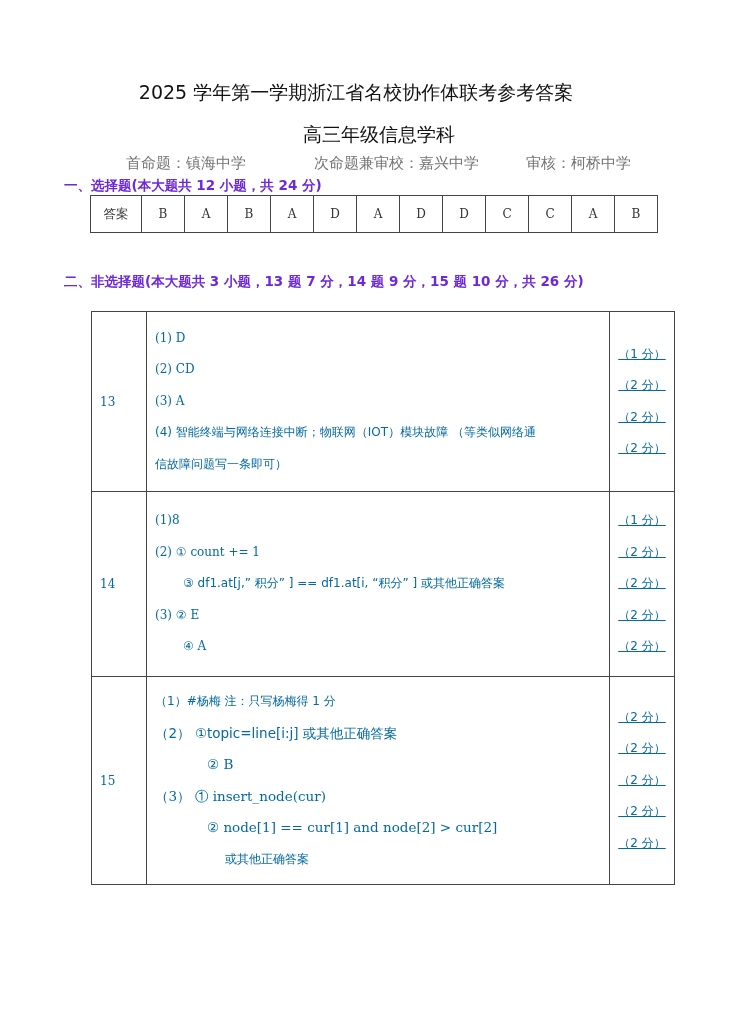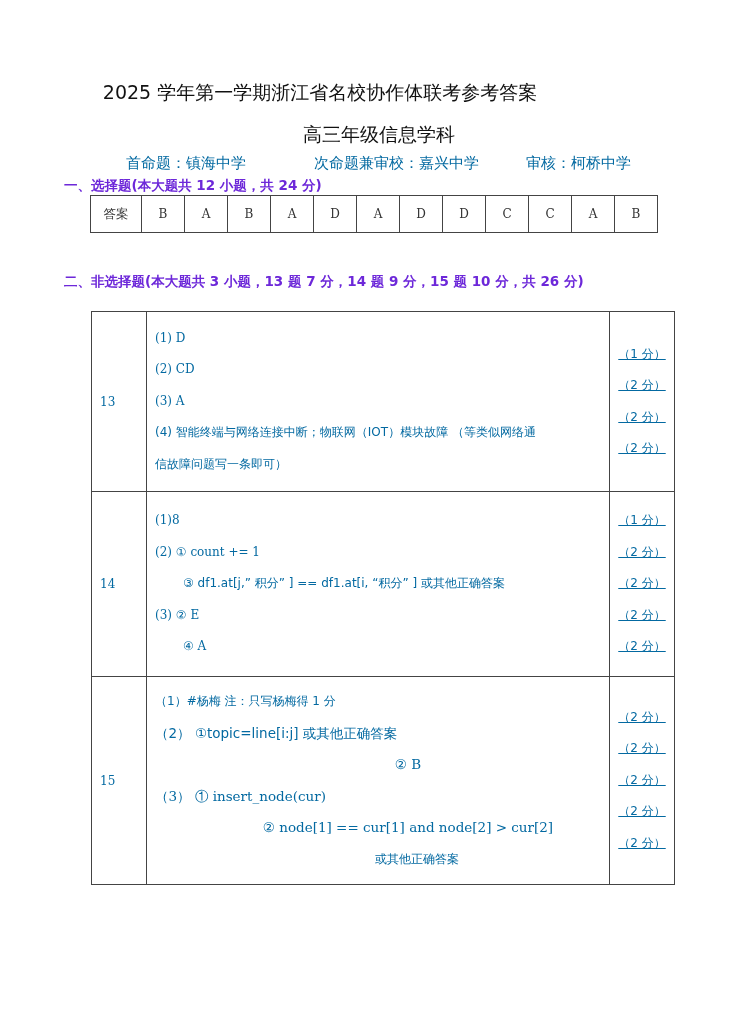--- a/index.html
+++ b/index.html
@@ -1,38 +1,38 @@
 <!DOCTYPE html>
 <html><head>
 <meta charset="utf-8">
 <style>
   html, body { margin:0; padding:0; }
   body {
     width:737px; height:1024px; background:#ffffff; position:relative; overflow:hidden;
     font-family: "DejaVu Serif", "Liberation Serif", serif; color:#222;
   }
   .abs { position:absolute; }
-  .title1 { left:0; width:640px; top:80px; text-align:center; font-family:"DejaVu Sans","Liberation Sans",sans-serif; font-size:19px; color:#111; }
+  .title1 { left:0; width:640px; top:80px; text-align:center; font-family:"DejaVu Sans","Liberation Sans",sans-serif; font-size:19px; color:#111;padding-left:36px; }
   .title2 { left:0; width:718px; top:122px; text-align:center; padding-left:40px; box-sizing:border-box; font-family:Liberation Mono, monospace; font-size:19px; color:#111; }
-  .authors { top:154px; left:126px; font-size:15px; font-family:"DejaVu Sans","Liberation Sans",sans-serif; color:#0369a1; }
+  .authors { top:154px; left:126px; font-size:15px; font-family:"DejaVu Sans","Liberation Sans",sans-serif; color:#737373; }
   .authors span { display:inline-block; }
   .sec { left:64px; font-size:13.5px; font-weight:bold; font-family:"DejaVu Sans","Liberation Sans",sans-serif; color:#6d28d9; }
   table.mc { position:absolute; left:90px; top:195px; border-collapse:collapse; }
   table.mc td { border:1px solid #444; height:36px; text-align:center; font-size:12px; color:#333; padding:0; }
   table.mc td.h { width:50px; font-family:"DejaVu Sans","Liberation Sans",sans-serif; font-size:12.5px; }
   table.mc td.c { width:42px; }
   table.nc { position:absolute; left:91px; top:311px; border-collapse:collapse; }
   table.nc td { border:1px solid #444; vertical-align:middle; padding:0; font-size:12px; color:#0369a1; }
   td.qn { width:46px; padding-left:8px !important; }
   td.body { width:454px; padding-left:8px !important; }
   td.score { width:64px; text-align:center;text-decoration:underline; }
   .line { height:31.5px; line-height:31.5px; white-space:nowrap; }
   .line.cjk { font-family:"DejaVu Sans","Liberation Sans",sans-serif; font-size:12px; }
   .ind1 { padding-left:28px; }
-  .ind2 { padding-left:52px;text-align:center; }
+  .ind2 { padding-left:52px; }
   .sc { height:31.5px; line-height:31.5px; font-family:"DejaVu Sans","Liberation Sans",sans-serif; font-size:12px; }
 </style>
 </head>
 <body>
 
 <div class="abs title1">2025 学年第一学期浙江省名校协作体联考参考答案</div>
 <div class="abs title2">高三年级信息学科</div>
 <div class="abs authors">
   <span style="width:188px">首命题：镇海中学</span><span style="width:212px">次命题兼审校：嘉兴中学</span><span>审核：柯桥中学</span>
 </div>

